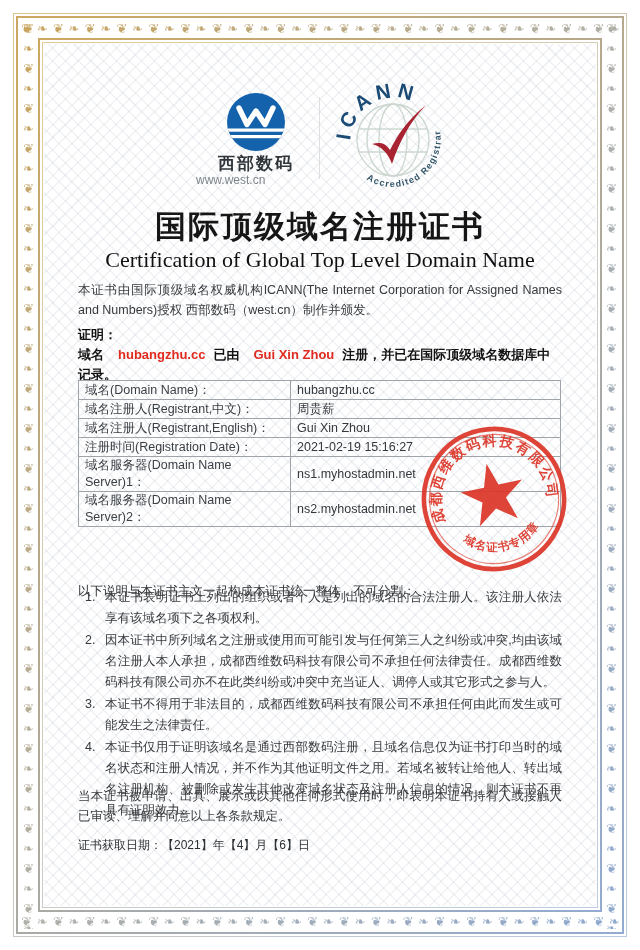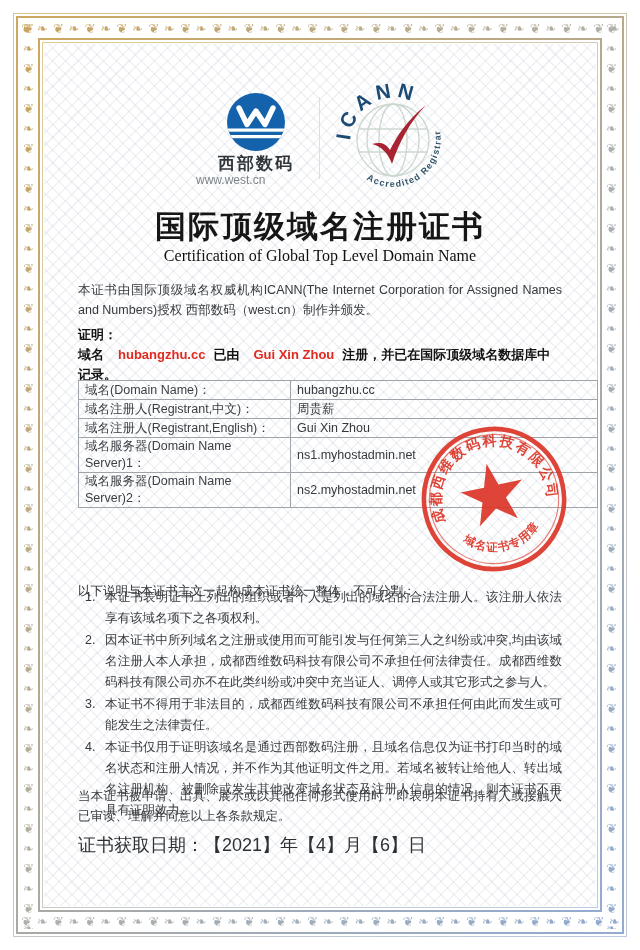--- a/index.html
+++ b/index.html
@@ -44,48 +44,48 @@
   .west-url  { position:absolute; left:196px; top:173px; width:120px; text-align:left;
                font-size:12px; color:#7d848b; }
   .logo-divider { position:absolute; left:319px; top:97px; width:1px; height:82px; background:#dcdee0; }
   .icann-logo { position:absolute; left:332px; top:78px; }
 
   
   .title-zh { position:absolute; left:0; right:0; top:206px; text-align:center;
               font-size:31px; font-weight:800; letter-spacing:2px; color:#161616; }
   .title-en { position:absolute; left:0; right:0; top:247px; text-align:center;
               font-family:"Liberation Serif","DejaVu Serif",serif;
-              font-size:16px; color:#101010; }
+              font-size:22px; color:#101010; }
 
   
   .col { position:absolute; left:78px; width:484px; color:#36393d; font-size:12.5px; line-height:20px; }
   .intro { top:280px; text-align:justify; }
   .proof-heading { top:325px; font-weight:700; color:#121212; font-size:13px; }
   .proof-line { top:345px; font-weight:700; color:#121212; font-size:13px; }
   .proof-line .red { color:#e02a1e; margin:0 8px; }
   .proof-line .gap { margin-right:6px; }
 
   
-  .dn-table { position:absolute; left:78px; top:380px; width:520px; border-collapse:collapse; }
+  .dn-table { position:absolute; left:78px; top:380px; width:483px; border-collapse:collapse; }
   .dn-table td { border:1px solid #9ea4aa; height:19px; padding:0 6px; font-size:12.5px; color:#3a3f44; }
   .dn-table td.lbl { width:212px; }
   .dn-table td.val { color:#34393e; }
 
   
   .seal { position:absolute; left:419px; top:424px; z-index:5; opacity:0.92; }
 
   
   .notes-lead { top:581px; color:#2e3134; }
   .notes-list { position:absolute; left:78px; top:587px; width:484px; }
   .note-item { display:flex; font-size:12.5px; line-height:21px; color:#36393d; margin-bottom:1px; }
   .note-num { width:27px; flex:none; padding-left:7px; }
   .note-txt { flex:1; text-align:justify; }
 
   .footer-statement { top:786px; text-align:justify; }
-  .footer-date { top:835px; font-size:18px; color:#2e3134; }
+  .footer-date { top:835px; font-size:12px; color:#2e3134; }
 </style>
 </head>
 <body>
 
 <div class="page">
 
   <div class="frame-a"></div>
   <div class="frame-b"></div>
   <div class="band band-top">❦❧❦❧❦❧❦❧❦❧❦❧❦❧❦❧❦❧❦❧❦❧❦❧❦❧❦❧❦❧❦❧❦❧❦❧❦❧❦❧❦❧❦❧❦❧❦❧❦❧❦❧❦❧❦❧❦❧❦❧</div>
   <div class="band band-bottom">❦❧❦❧❦❧❦❧❦❧❦❧❦❧❦❧❦❧❦❧❦❧❦❧❦❧❦❧❦❧❦❧❦❧❦❧❦❧❦❧❦❧❦❧❦❧❦❧❦❧❦❧❦❧❦❧❦❧❦❧</div>
@@ -153,20 +153,24 @@
           <td class="lbl">域名(Domain Name)：</td>
           <td class="val">hubangzhu.cc</td>
         </tr>
       <tr>
           <td class="lbl">域名注册人(Registrant,中文)：</td>
           <td class="val">周贵薪</td>
         </tr>
       <tr>
           <td class="lbl">域名注册人(Registrant,English)：</td>
           <td class="val">Gui Xin Zhou</td>
+        </tr>
+      <tr>
+          <td class="lbl">注册时间(Registration Date)：</td>
+          <td class="val">2021-02-19 15:16:27</td>
         </tr>
       <tr>
           <td class="lbl">域名服务器(Domain Name Server)1：</td>
           <td class="val">ns1.myhostadmin.net</td>
         </tr>
       <tr>
           <td class="lbl">域名服务器(Domain Name Server)2：</td>
           <td class="val">ns2.myhostadmin.net</td>
         </tr>
     </tbody>

